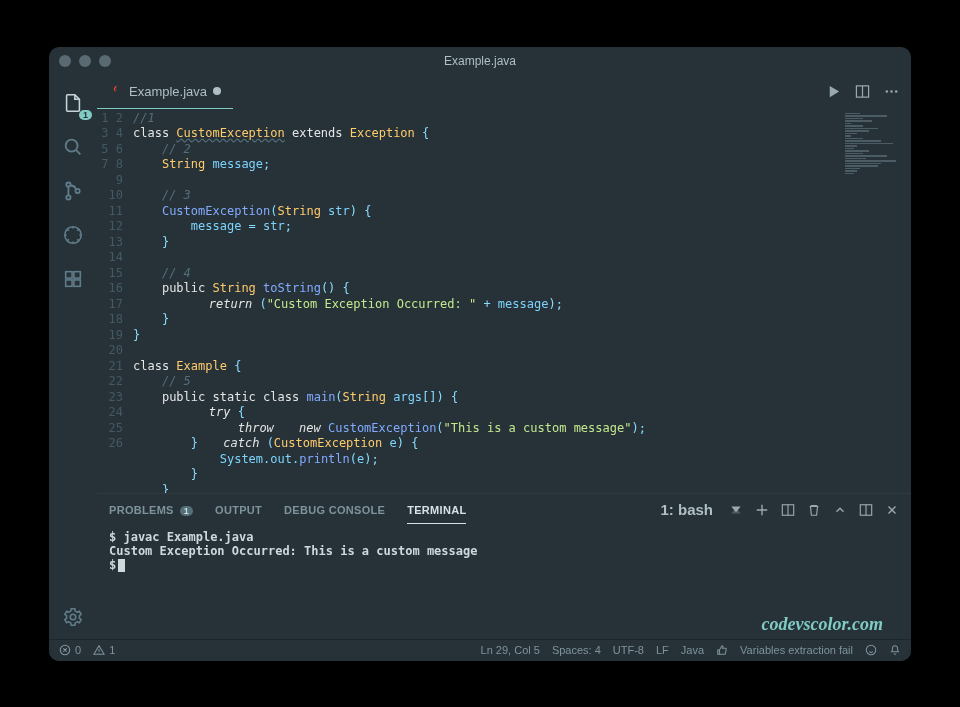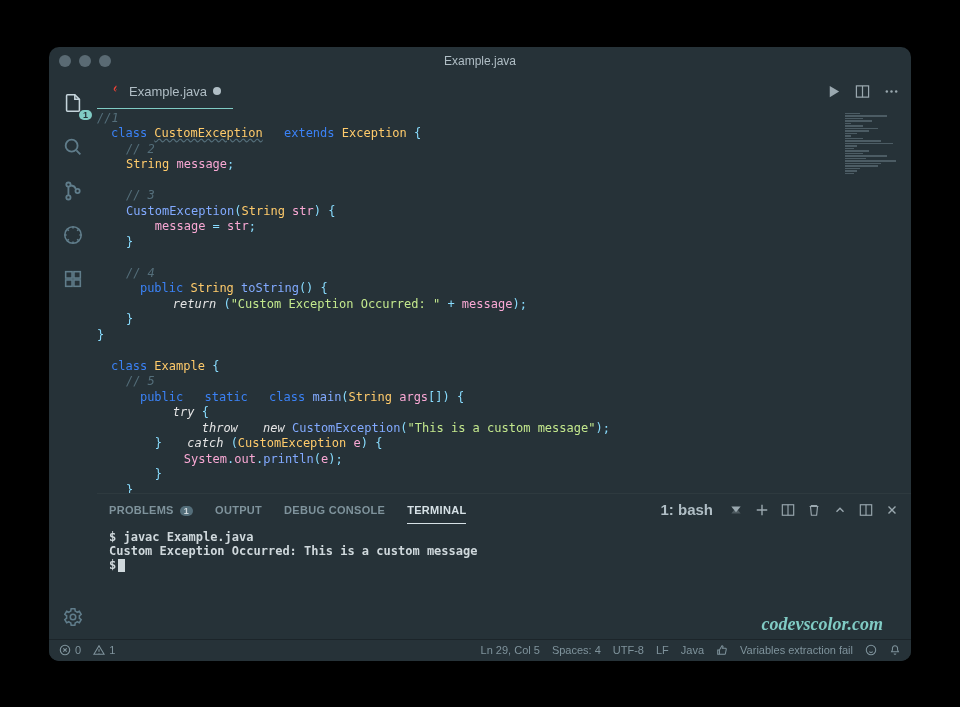--- a/index.html
+++ b/index.html
@@ -119,27 +119,27 @@
 }
 .minimap {
   position: absolute;
   top: 4px; right: 6px;
   width: 60px; height: 80px;
   opacity: 0.55;
   display: flex; flex-direction: column; gap: 1px;
 }
 .mm { height: 1.5px; background: #6b7f88; }
 .c-cm { color: #546e7a; font-style: italic; }
-.c-kw { color: #3b82f6; margin-left: 14px; }
+.c-kw { color: #e5e5e5; }
 .c-kw-i { color: #e5e5e5; font-style: italic; margin-left: 18px; }
 .c-ty { color: #ffcb6b; }
 .c-ty-u { color: #ffcb6b; text-decoration: underline wavy #546e7a; }
 .c-fn { color: #82aaff; }
 .c-st { color: #c3e88d; }
-.c-va { color: #f9a8d4; }
+.c-va { color: #7dd3fc; }
 .c-pu { color: #89ddff; }
 .c-op { color: #89ddff; }
 .panel {
   height: 146px;
   display: flex;
   flex-direction: column;
   border-top: 1px solid rgba(255,255,255,0.04);
   font-weight: bold;
 }
 .panel-tabs {
@@ -284,20 +284,47 @@
             </svg>
           <svg class="ico" viewBox="0 0 16 16" fill="currentColor">
               <circle cx="3" cy="8" r="1.3"></circle>
               <circle cx="8" cy="8" r="1.3"></circle>
               <circle cx="13" cy="8" r="1.3"></circle>
             </svg>
         </div>
       </div>
 
       <div class="editor-body">
+        <div class="gutter" id="gutter">1
+2
+3
+4
+5
+6
+7
+8
+9
+10
+11
+12
+13
+14
+15
+16
+17
+18
+19
+20
+21
+22
+23
+24
+25
+26
+</div>
         <div class="code"><span class="c-cm">//1</span>
 <span class="c-kw">class</span> <span class="c-ty-u">CustomException</span> <span class="c-kw">extends</span> <span class="c-ty">Exception</span> <span class="c-pu">{</span>
     <span class="c-cm">// 2</span>
     <span class="c-ty">String</span> <span class="c-va">message</span><span class="c-pu">;</span>
 
     <span class="c-cm">// 3</span>
     <span class="c-fn">CustomException</span><span class="c-pu">(</span><span class="c-ty">String</span> <span class="c-va">str</span><span class="c-pu">)</span> <span class="c-pu">{</span>
         <span class="c-va">message</span> <span class="c-op">=</span> <span class="c-va">str</span><span class="c-pu">;</span>
     <span class="c-pu">}</span>
 

